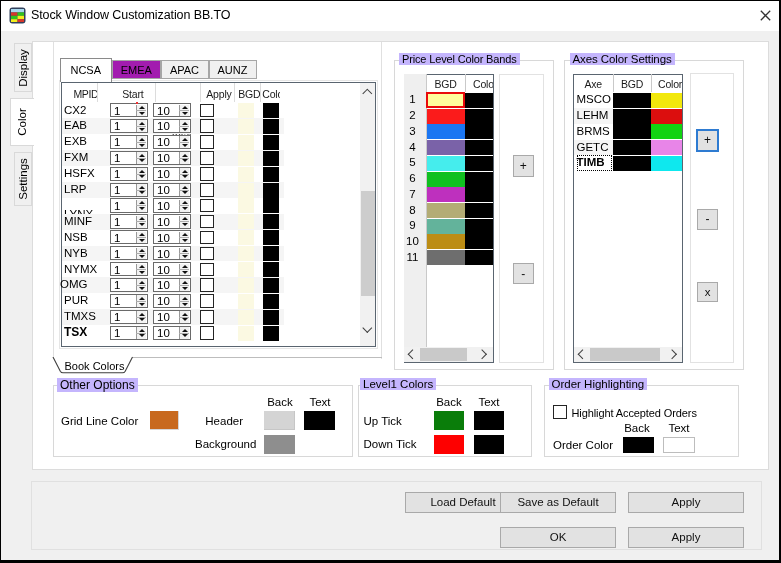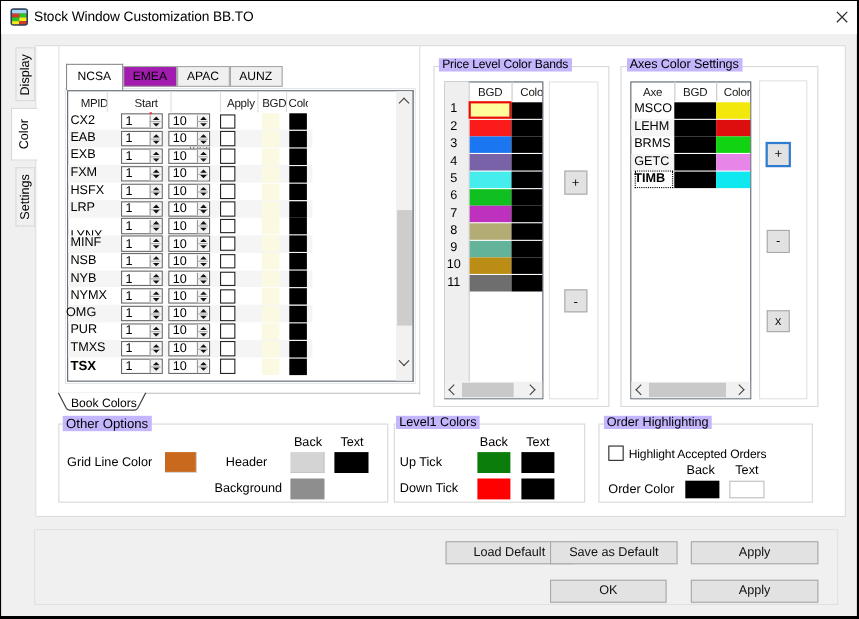--- a/index.html
+++ b/index.html
@@ -510,13 +510,13 @@
 <div class="lbl" style="left:571.5px;top:406.5px;font-size:11px;letter-spacing:-0.1px;">Highlight Accepted Orders</div>
 <div class="lbl" style="left:621px;top:422px;width:32px;text-align:center;">Back</div>
 <div class="lbl" style="left:663px;top:422px;width:32px;text-align:center;">Text</div>
 <div class="lbl" style="left:553px;top:438.5px;">Order Color</div>
 <div class="sw" style="left:623px;top:437px;width:31px;height:15.5px;background:#000;"></div>
 <div class="sw" style="left:663px;top:437px;width:32px;height:15.5px;background:#fff;border:1px solid #bdbdbd;"></div>
 <div class="abs" style="left:31px;top:481px;width:731px;height:69px;border:1px solid #e0e0e0;"></div>
 <div class="btn" style="left:371px;top:492px;width:116px;height:20.5px;margin-left:34px;">Load Default</div>
 <div class="btn" style="left:500px;top:492px;width:116px;height:20.5px;">Save as Default</div>
 <div class="btn" style="left:628px;top:492px;width:116px;height:20.5px;">Apply</div>
-<div class="btn" style="left:500px;top:527px;width:106px;height:20.5px;">OK</div>
+<div class="btn" style="left:500px;top:527px;width:116px;height:20.5px;">OK</div>
 <div class="btn" style="left:628px;top:527px;width:116px;height:20.5px;">Apply</div>
 </body></html>

